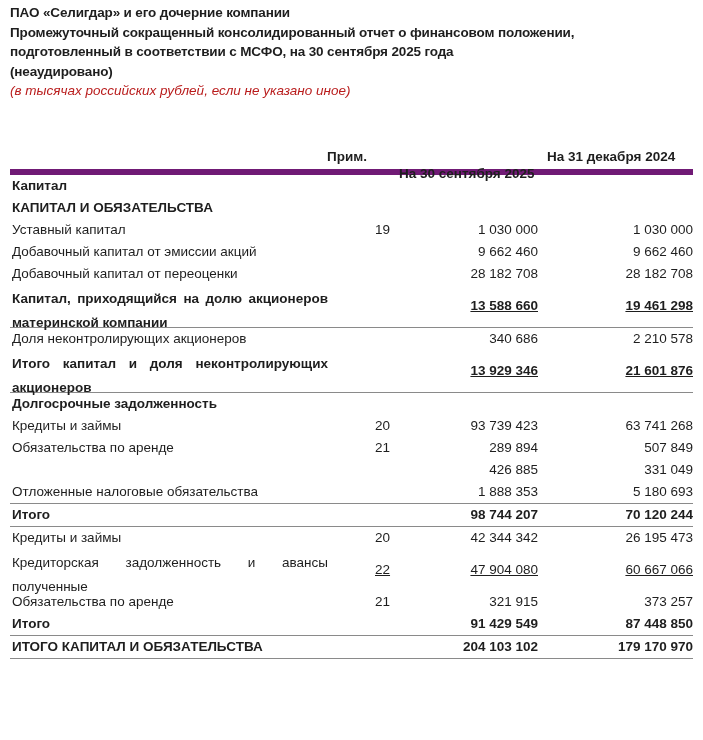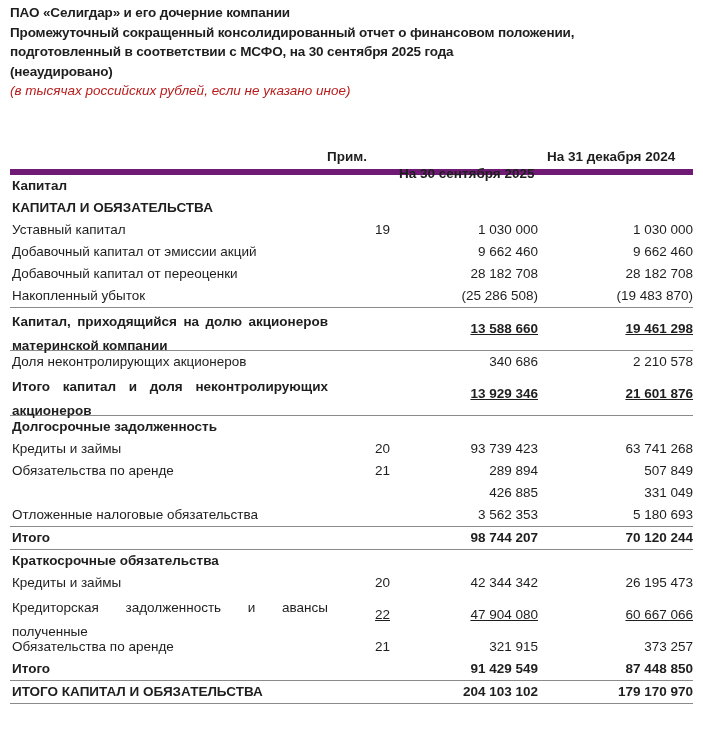--- a/index.html
+++ b/index.html
@@ -68,25 +68,20 @@
     <span class="v1">9 662 460</span>
     <span class="v2">9 662 460</span>
   </div>
 
   <div class="row">
     <span class="label">Добавочный капитал от переоценки</span>
     <span class="v1">28 182 708</span>
     <span class="v2">28 182 708</span>
   </div>
 
-  <div class="row sepb">
-    <span class="label">Накопленный убыток</span>
-    <span class="v1">(25 286 508)</span>
-    <span class="v2">(19 483 870)</span>
-  </div>
 
   <div class="row tall bold sepb">
     <span class="label">Капитал, приходящийся на долю акционеров материнской компании</span>
     <span class="v1">13 588 660</span>
     <span class="v2">19 461 298</span>
   </div>
 
   <div class="row">
     <span class="label">Доля неконтролирующих акционеров</span>
     <span class="v1">340 686</span>
@@ -118,33 +113,30 @@
   </div>
 
   <div class="row">
     <span class="v1">426 885</span>
     <span class="v2">331 049</span>
   </div>
 
 
   <div class="row sepb">
     <span class="label">Отложенные налоговые обязательства</span>
-    <span class="v1">3 562 353</span>
+    <span class="v1">1 888 353</span>
     <span class="v2">5 180 693</span>
   </div>
 
   <div class="row bold sepb">
     <span class="label">Итого</span>
     <span class="v1">98 744 207</span>
     <span class="v2">70 120 244</span>
   </div>
 
-  <div class="row bold">
-    <span class="label">Краткосрочные обязательства</span>
-  </div>
 
   <div class="row">
     <span class="label">Кредиты и займы</span>
     <span class="note">20</span>
     <span class="v1">42 344 342</span>
     <span class="v2">26 195 473</span>
   </div>
 
   <div class="row tall">
     <span class="label">Кредиторская задолженность и авансы полученные</span>

